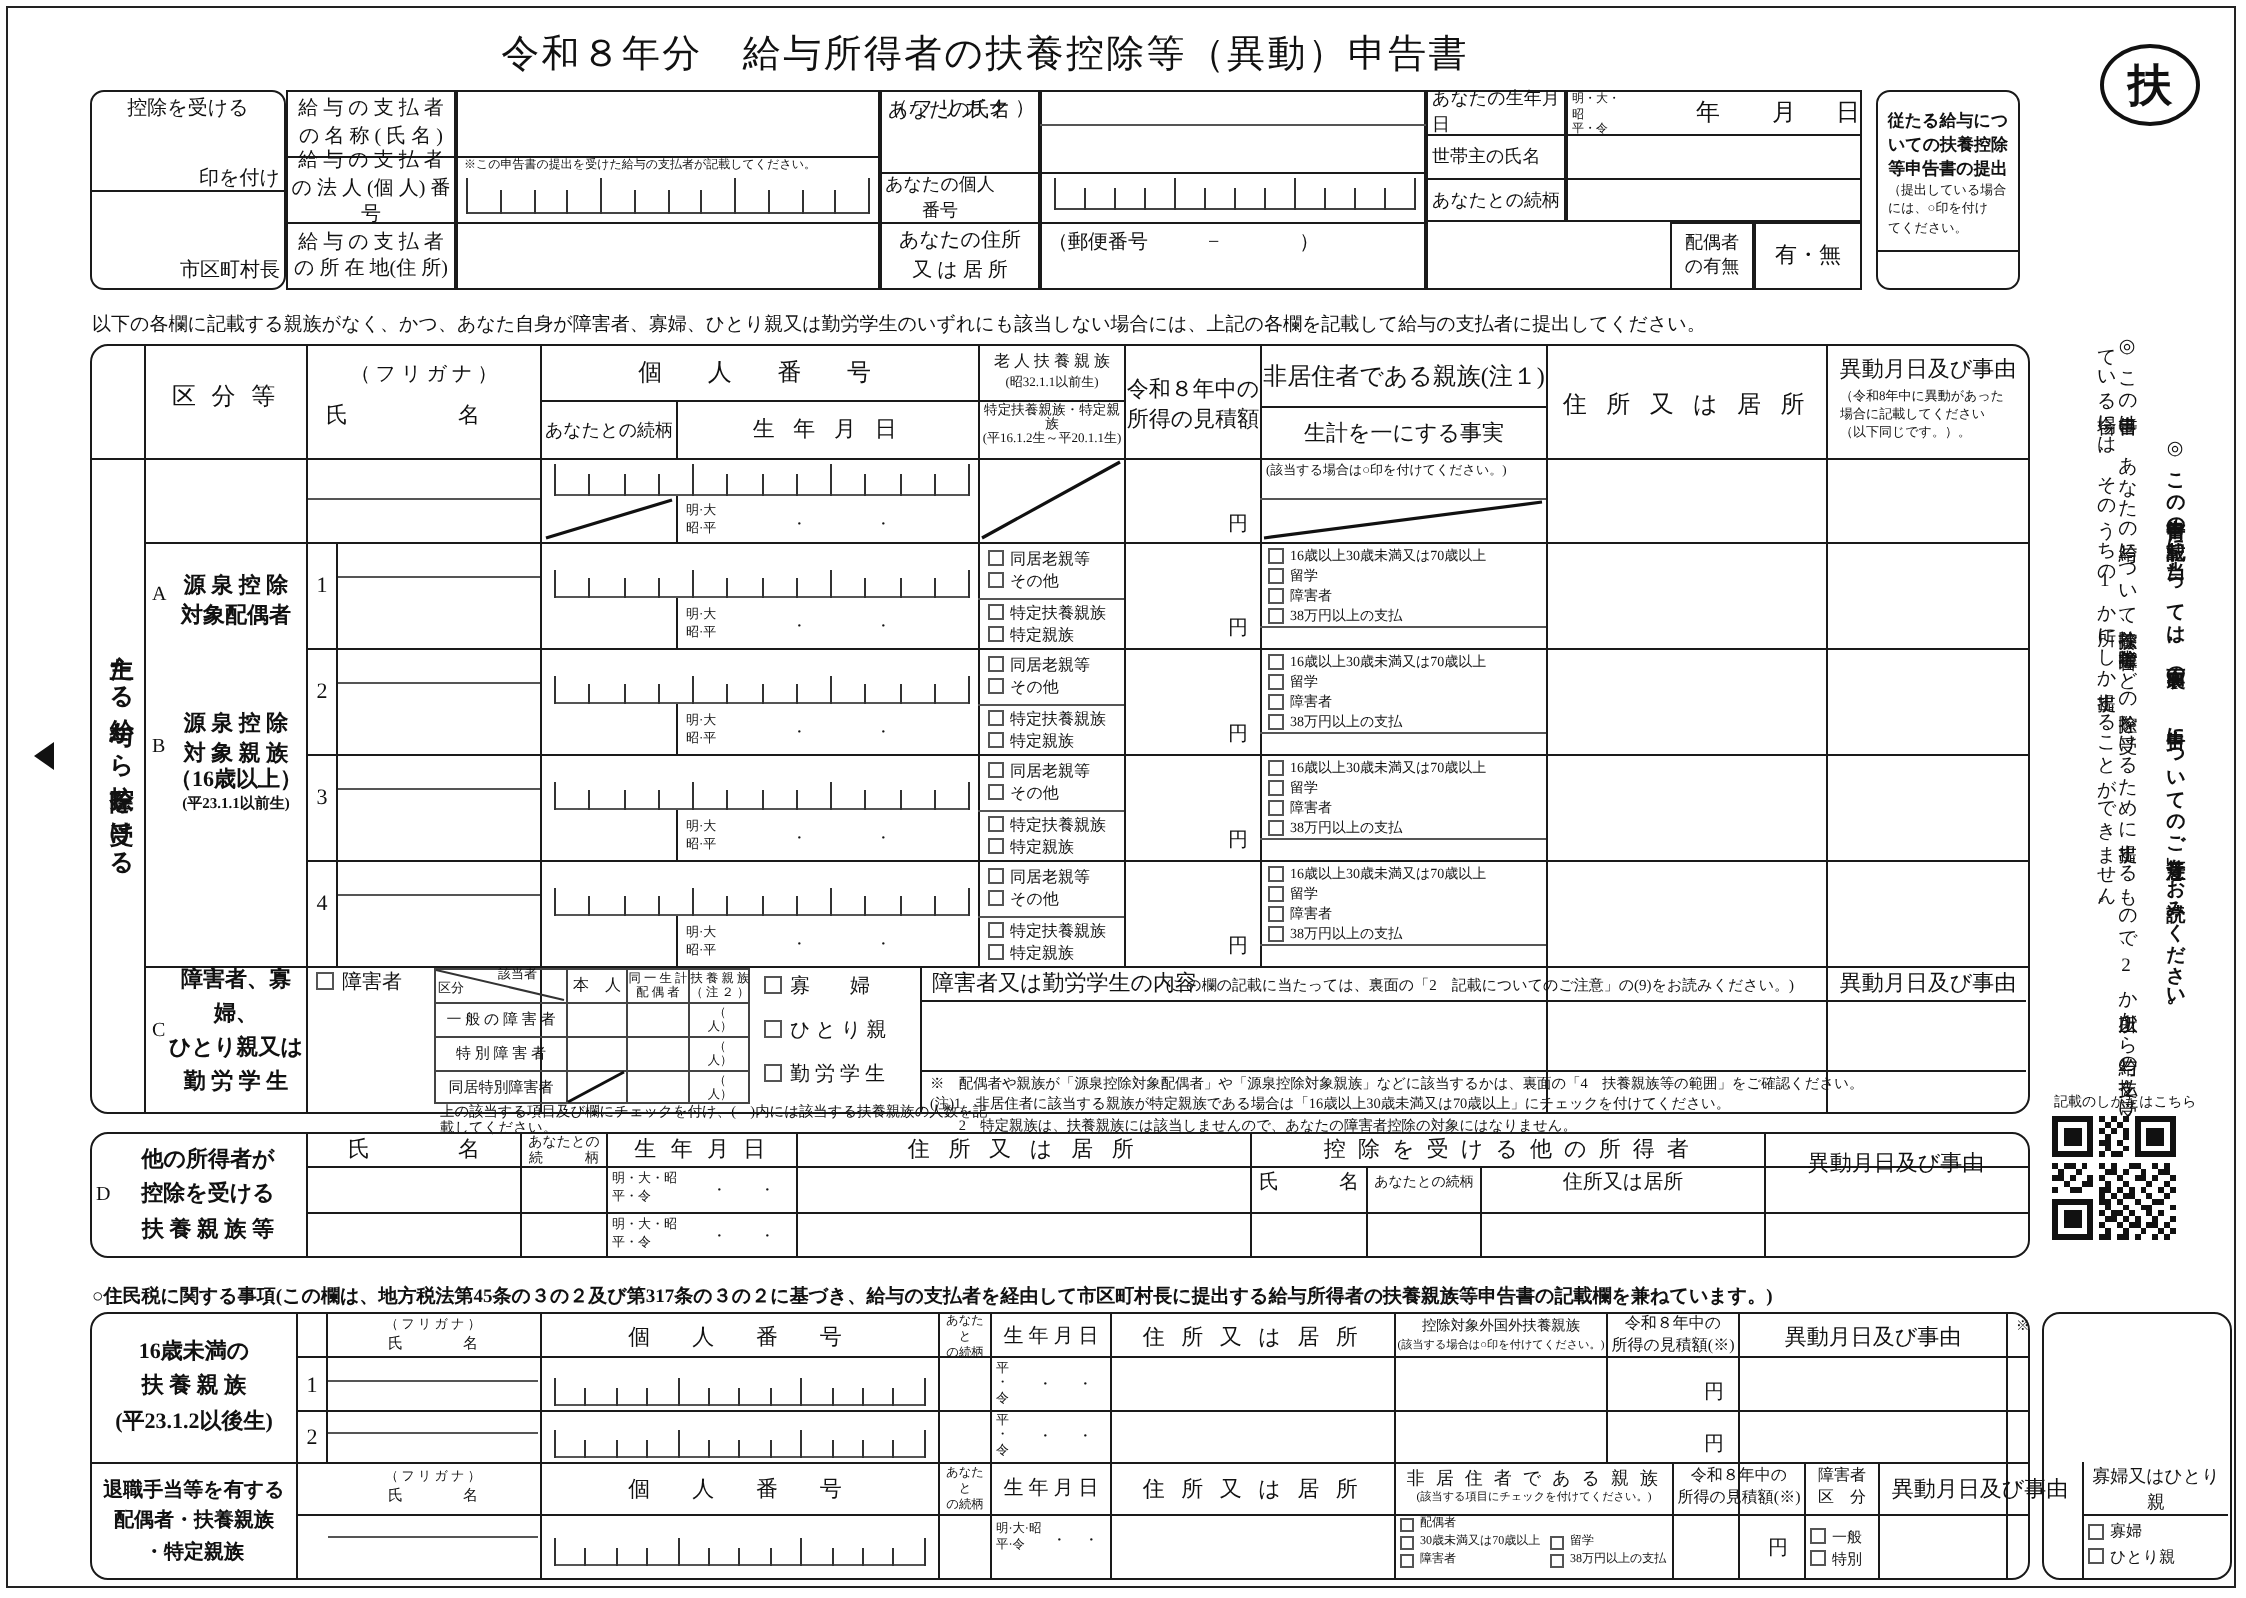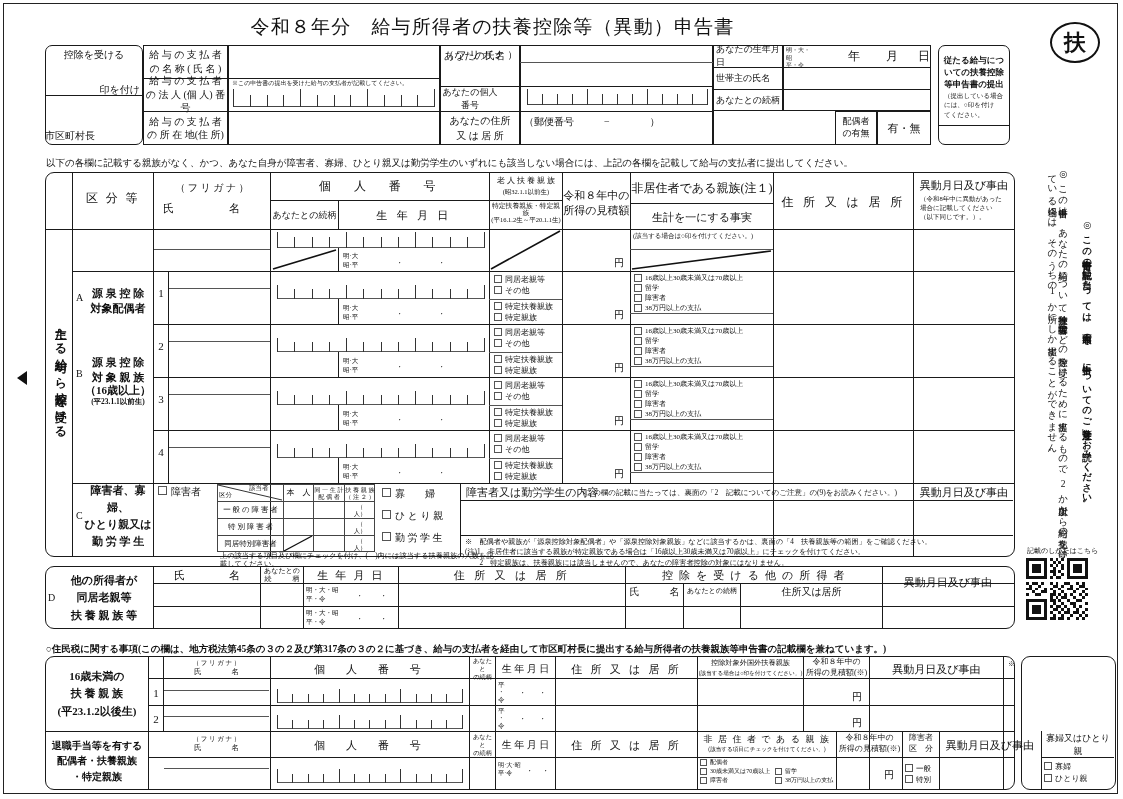--- a/index.html
+++ b/index.html
@@ -82,21 +82,21 @@
 <div id="page">
   <div class="pageframe"></div>
 
   <div class="abs cen" id="title">令和８年分　給与所得者の扶養控除等（異動）申告書</div>
   <div class="abs stamp">扶</div>
 
   <div class="bx round" style="left:45px;top:45px;width:98px;height:100px;"></div>
   <div class="abs lbl10 cen" style="left:45px;top:47px;width:98px;height:16px;">控除を受ける</div>
   <div class="abs" style="left:45px;top:95px;width:98px;height:1px;background:#1a1a1a;"></div>
   <div class="abs lbl10" style="left:45px;top:84px;width:95px;height:13px;text-align:right;">印を付け</div>
-  <div class="abs lbl10" style="left:45px;top:130px;width:95px;height:13px;">市区町村長</div>
+  <div class="abs lbl10" style="left:45px;top:130px;width:95px;height:13px;text-align:right;">市区町村長</div>
 
   <div class="bx" style="left:143px;top:45px;width:85px;height:100px;"></div>
   <div class="abs lbl10 cen" style="left:143px;top:45px;width:85px;height:33px;white-space:pre-line;line-height:1.35;">給 与 の 支 払 者
 の 名 称 ( 氏 名 )</div>
   <div class="abs" style="left:143px;top:78px;width:85px;height:1px;background:#1a1a1a;"></div>
   <div class="abs lbl10 cen" style="left:143px;top:78px;width:85px;height:33px;white-space:pre-line;line-height:1.35;">給 与 の 支 払 者
 の 法 人 (個 人) 番 号</div>
   <div class="abs" style="left:143px;top:111px;width:85px;height:1px;background:#1a1a1a;"></div>
   <div class="abs lbl10 cen" style="left:143px;top:111px;width:85px;height:34px;white-space:pre-line;line-height:1.35;">給 与 の 支 払 者
 の 所 在 地(住 所)</div>
@@ -625,21 +625,21 @@
   <div class="abs" style="left:915px;top:502px;width:98px;height:32px;"></div>
   <div class="abs lbl7" style="left:465px;top:537px;width:545px;font-size:7.2px;line-height:1.45;">
     <div>※　配偶者や親族が「源泉控除対象配偶者」や「源泉控除対象親族」などに該当するかは、裏面の「4　扶養親族等の範囲」をご確認ください。</div>
     <div>(注)1　非居住者に該当する親族が特定親族である場合は「16歳以上30歳未満又は70歳以上」にチェックを付けてください。</div>
     <div>　　2　特定親族は、扶養親族には該当しませんので、あなたの障害者控除の対象にはなりません。</div>
   </div>
 
   <div class="bx round2" style="left:45px;top:566px;width:970px;height:63px;"></div>
   <div class="abs lbl9" style="left:48px;top:592px;font-size:10px;">D</div>
   <div class="abs lbl11 cen b" style="left:58px;top:576px;width:92px;height:44px;white-space:pre-line;line-height:1.55;">他の所得者が
-同居老親等
+控除を受ける
 扶 養 親 族 等</div>
   <div class="abs" style="left:153px;top:566px;width:1px;height:63px;background:#1a1a1a;"></div>
   <div class="abs" style="left:260px;top:566px;width:1px;height:63px;background:#1a1a1a;"></div>
   <div class="abs" style="left:303px;top:566px;width:1px;height:63px;background:#1a1a1a;"></div>
   <div class="abs" style="left:398px;top:566px;width:1px;height:63px;background:#1a1a1a;"></div>
   <div class="abs" style="left:625px;top:566px;width:1px;height:63px;background:#1a1a1a;"></div>
   <div class="abs" style="left:683px;top:583px;width:1px;height:46px;background:#1a1a1a;"></div>
   <div class="abs" style="left:740px;top:583px;width:1px;height:46px;background:#1a1a1a;"></div>
   <div class="abs" style="left:882px;top:566px;width:1px;height:63px;background:#1a1a1a;"></div>
   <div class="abs" style="left:153px;top:583px;width:862px;height:1px;background:#1a1a1a;"></div>

